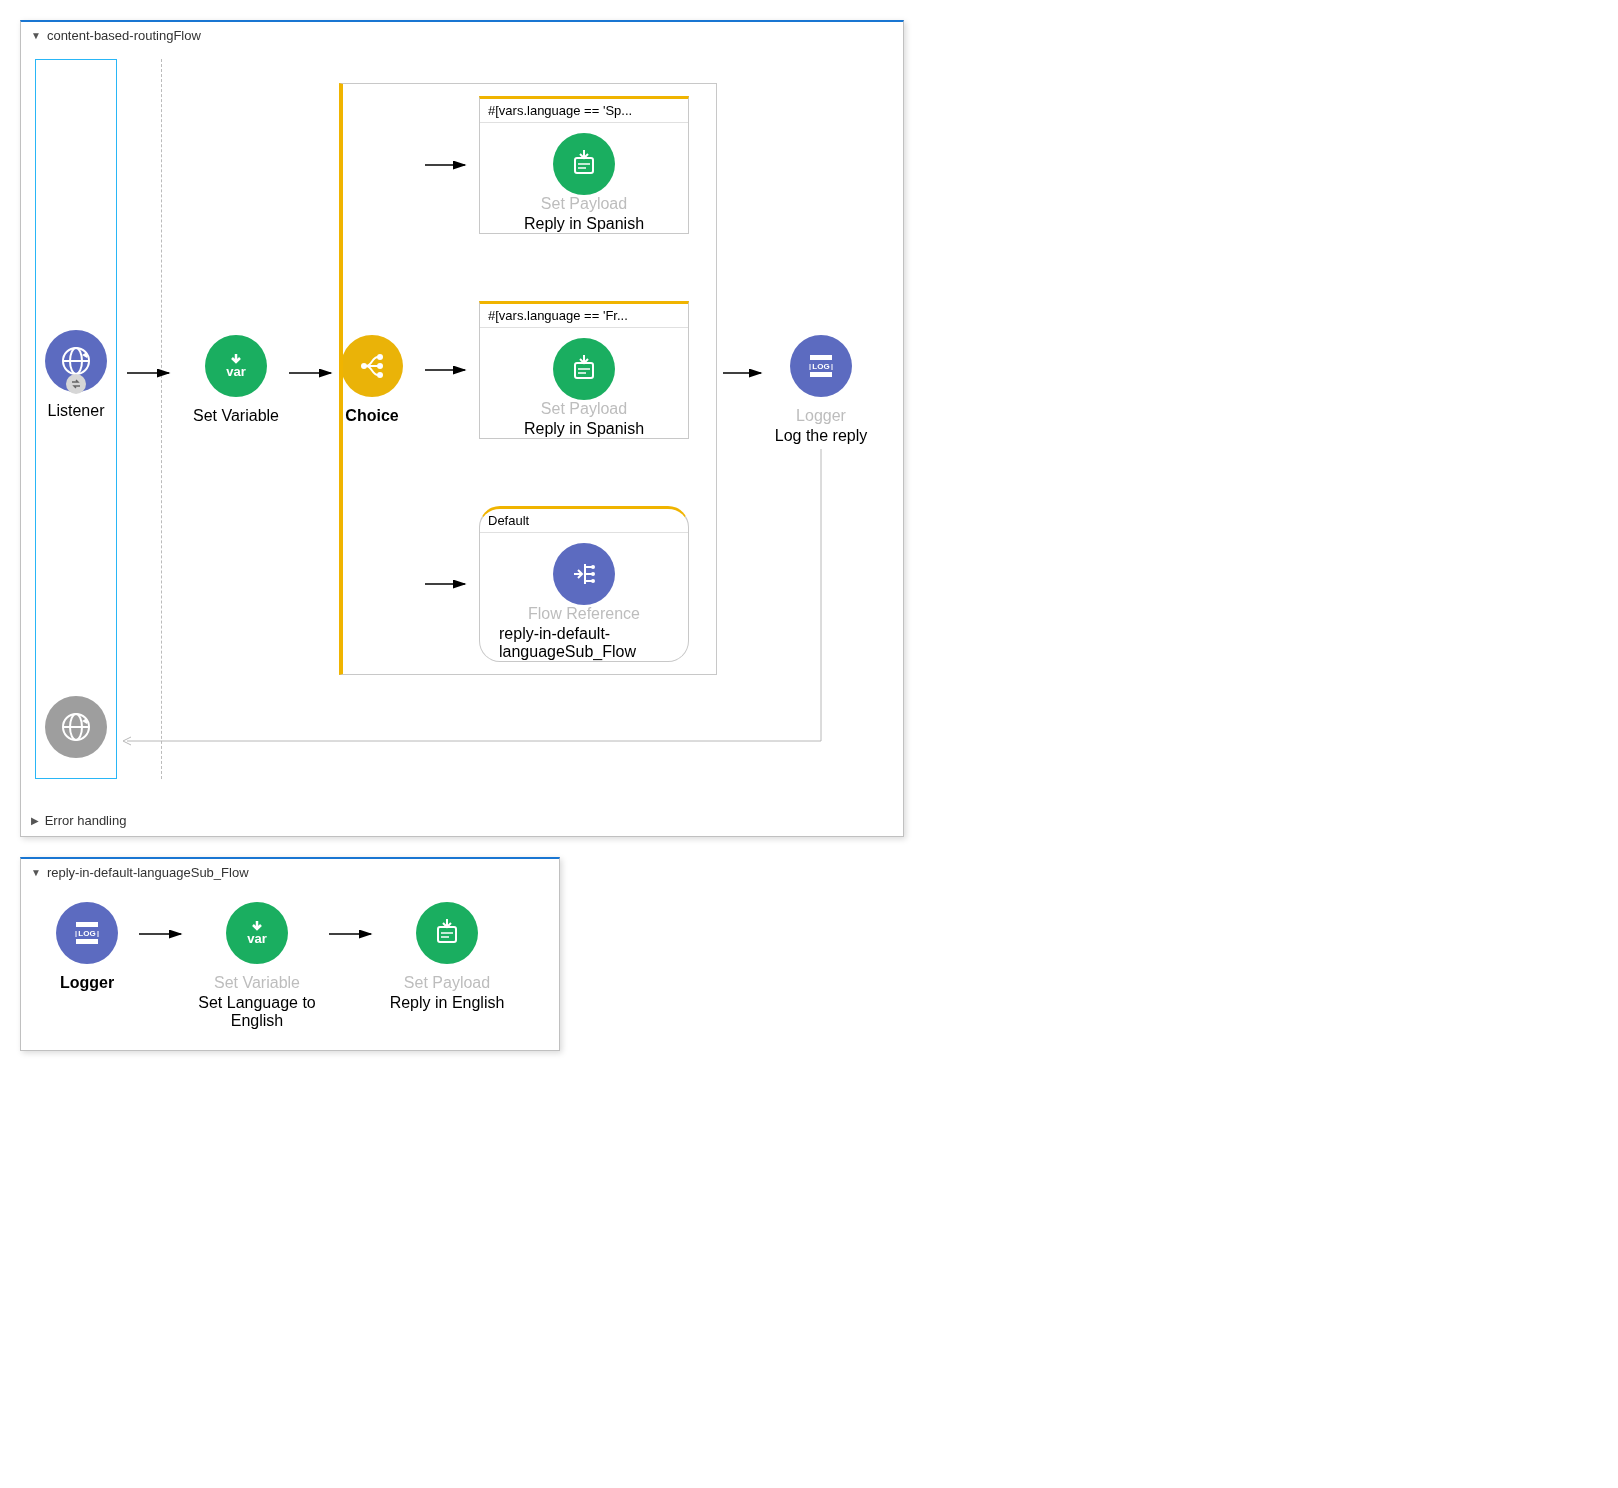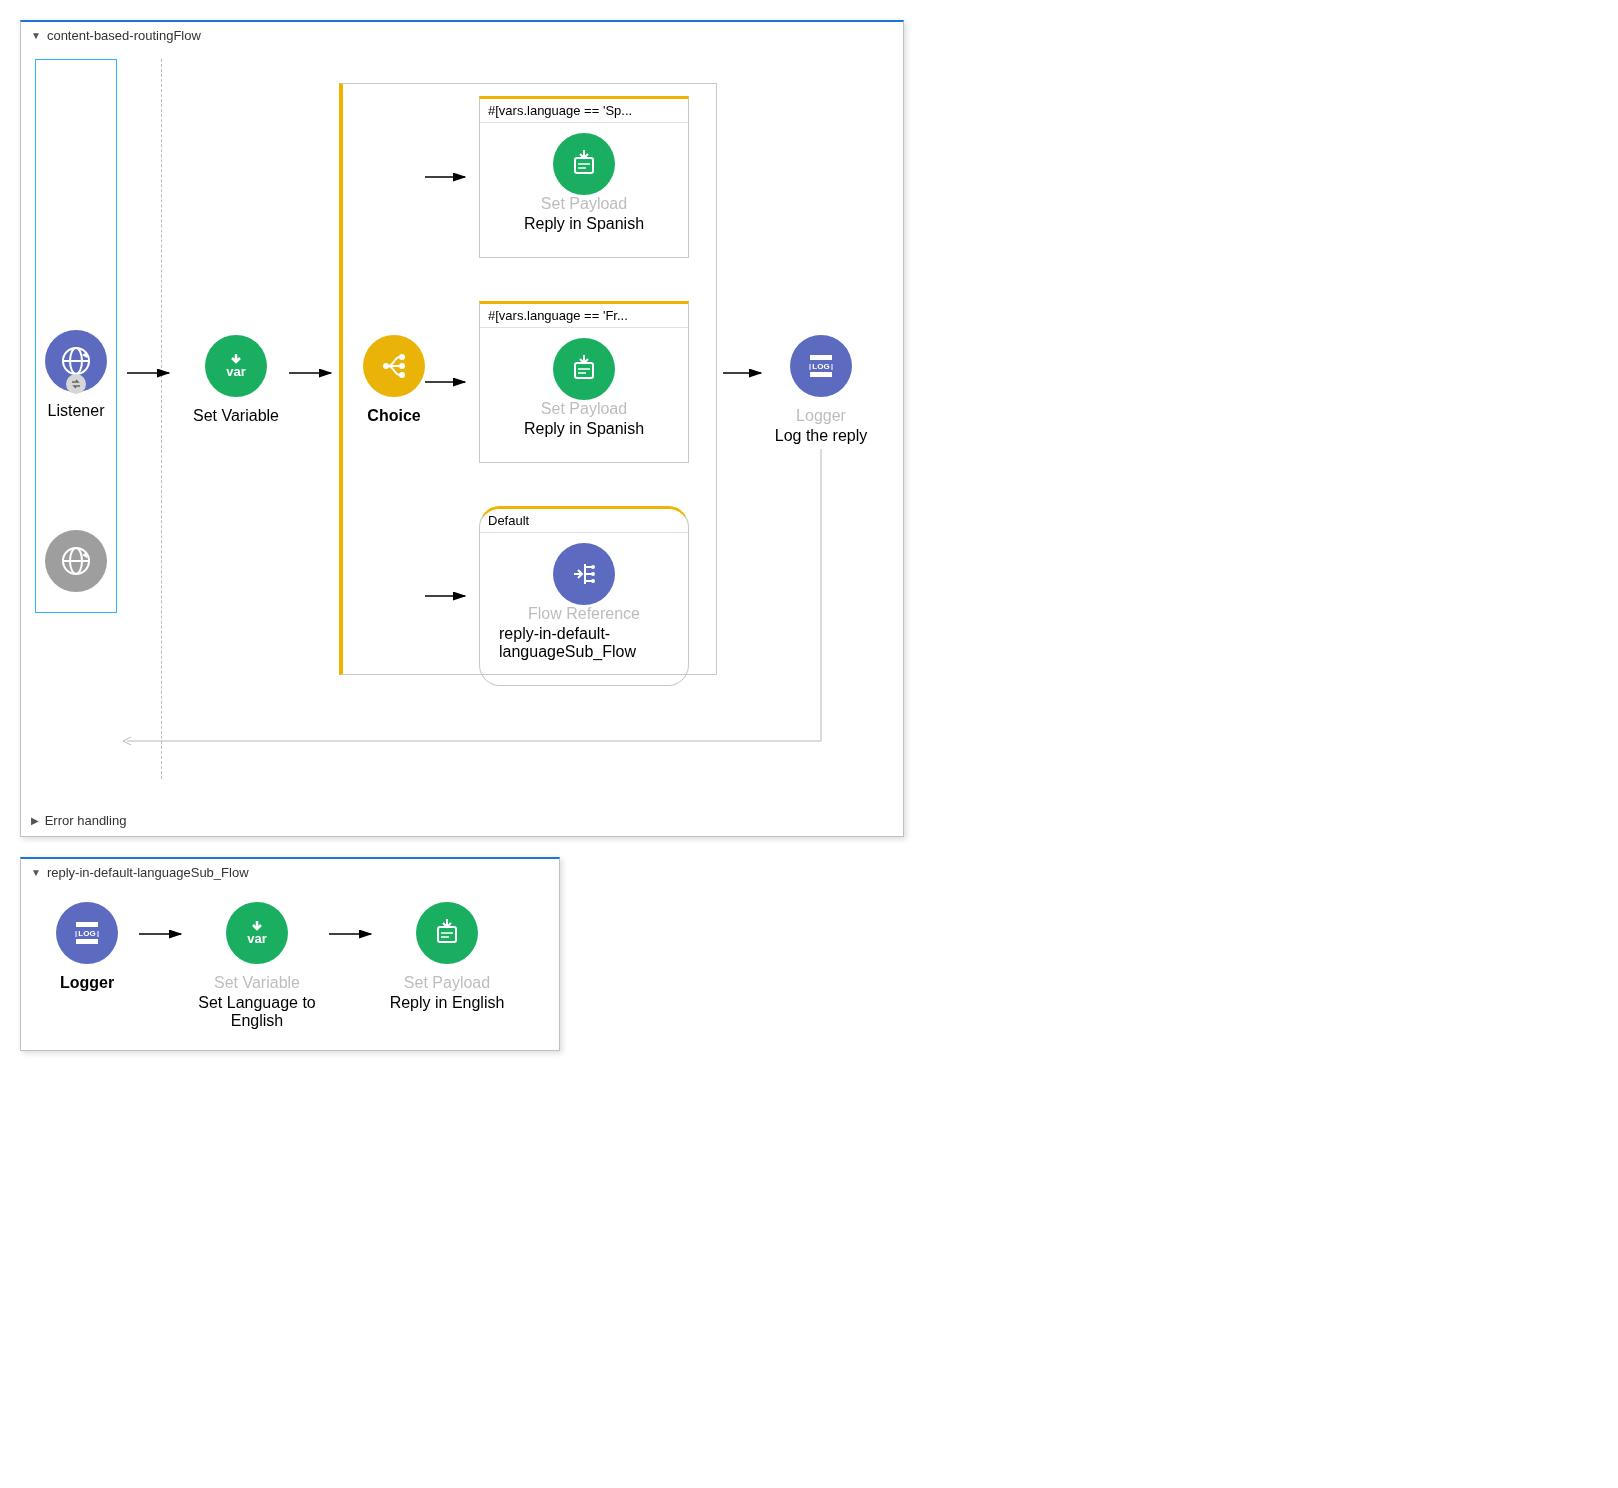--- a/index.html
+++ b/index.html
@@ -32,21 +32,21 @@
     font-size: 10px;
     color: #555;
   }
   .flow-body {
     padding: 10px 12px 14px 12px;
     position: relative;
   }
   .source-col {
     border: 1px solid #29b6f6;
     width: 82px;
-    height: 554px;
+    height: 720px;
     display: flex;
     flex-direction: column;
     justify-content: space-between;
     align-items: center;
     padding-top: 270px;
     padding-bottom: 10px;
     position: relative;
   }
   .divider {
     width: 0;
@@ -105,21 +105,21 @@
   .choice-route {
     display: flex;
     align-items: center;
     gap: 8px;
     margin-top: 31px;
   }
   .route-card {
     border: 1px solid #c8c8c8;
     border-top: 3px solid #f0b400;
     width: 210px;
-    padding-bottom: 24px;
+    padding-bottom: 0;
   }
   .route-card .card-head {
     font-size: 13px;
     color: #000;
     padding: 4px 8px;
     border-bottom: 1px solid #e0e0e0;
     white-space: nowrap;
     overflow: hidden;
     text-overflow: ellipsis;
   }
@@ -209,21 +209,21 @@
           <line x1="2" y1="10" x2="44" y2="10" stroke="#000" stroke-width="1.5" marker-end="url(#ah)"></line>
         </svg>
     </div>
 
     <div class="arrow" style="position:absolute; left:266px; top:314px;">
       <svg>
           <line x1="2" y1="10" x2="44" y2="10" stroke="#000" stroke-width="1.5" marker-end="url(#ah)"></line>
         </svg>
     </div>
 
-    <div class="node" style="position:absolute; left:328px; top:286px; width:90px;">
+    <div class="node" style="position:absolute; left:306px; top:286px; width:90px;">
       <div class="icon-circle yellow">
         <svg width="36" height="36" viewBox="0 0 36 36">
           <circle cx="10" cy="18" r="3" fill="#fff"></circle>
           <circle cx="26" cy="9" r="3" fill="#fff"></circle>
           <circle cx="26" cy="18" r="3" fill="#fff"></circle>
           <circle cx="26" cy="27" r="3" fill="#fff"></circle>
           <path d="M12 18 C18 18 18 9 24 9 M12 18 L24 18 M12 18 C18 18 18 27 24 27" stroke="#fff" stroke-width="2" fill="none"></path>
         </svg>
       </div>
       <div class="name-label bold">Choice</div>

